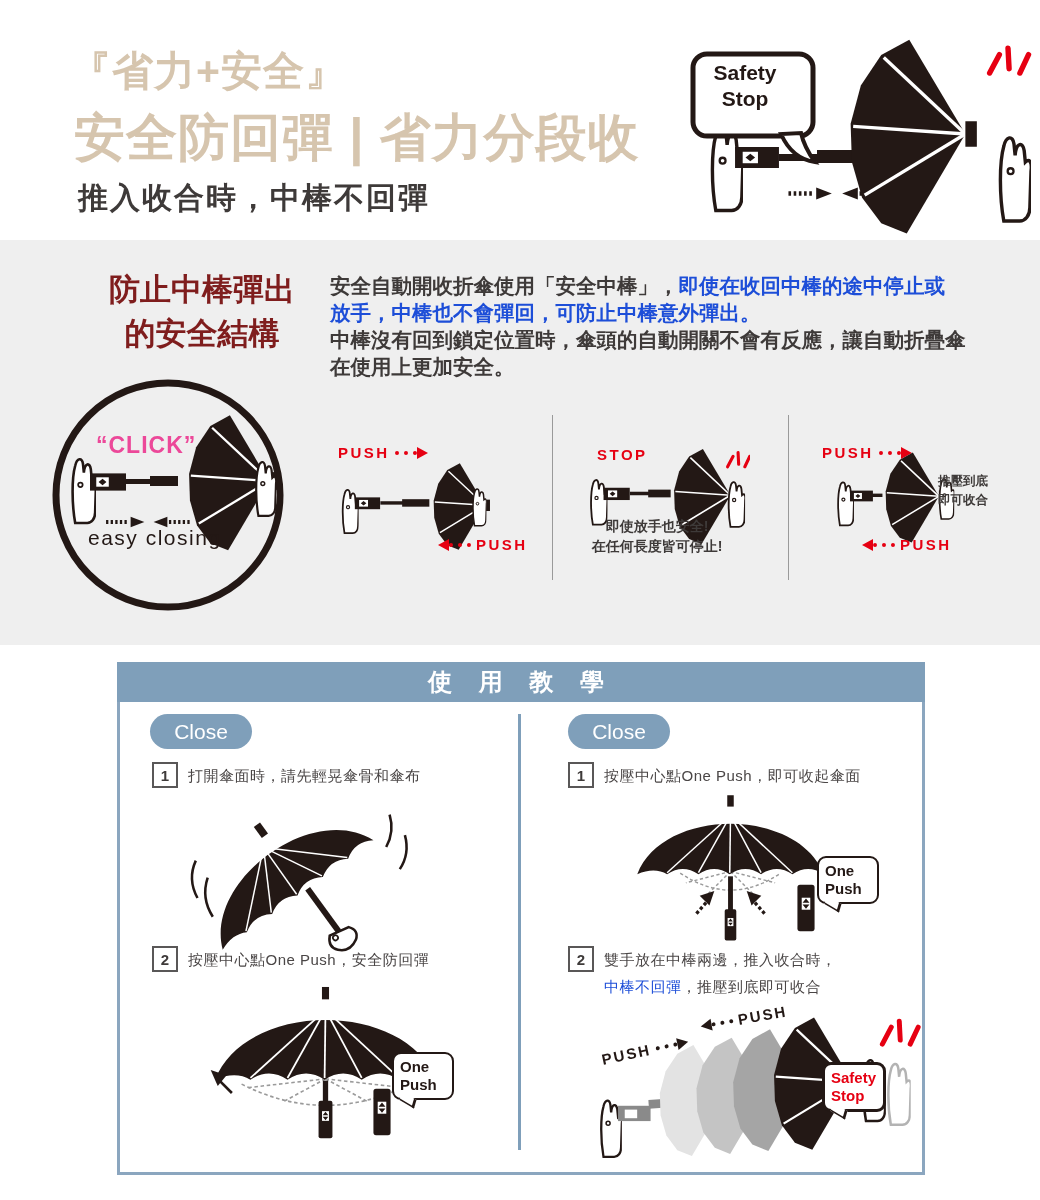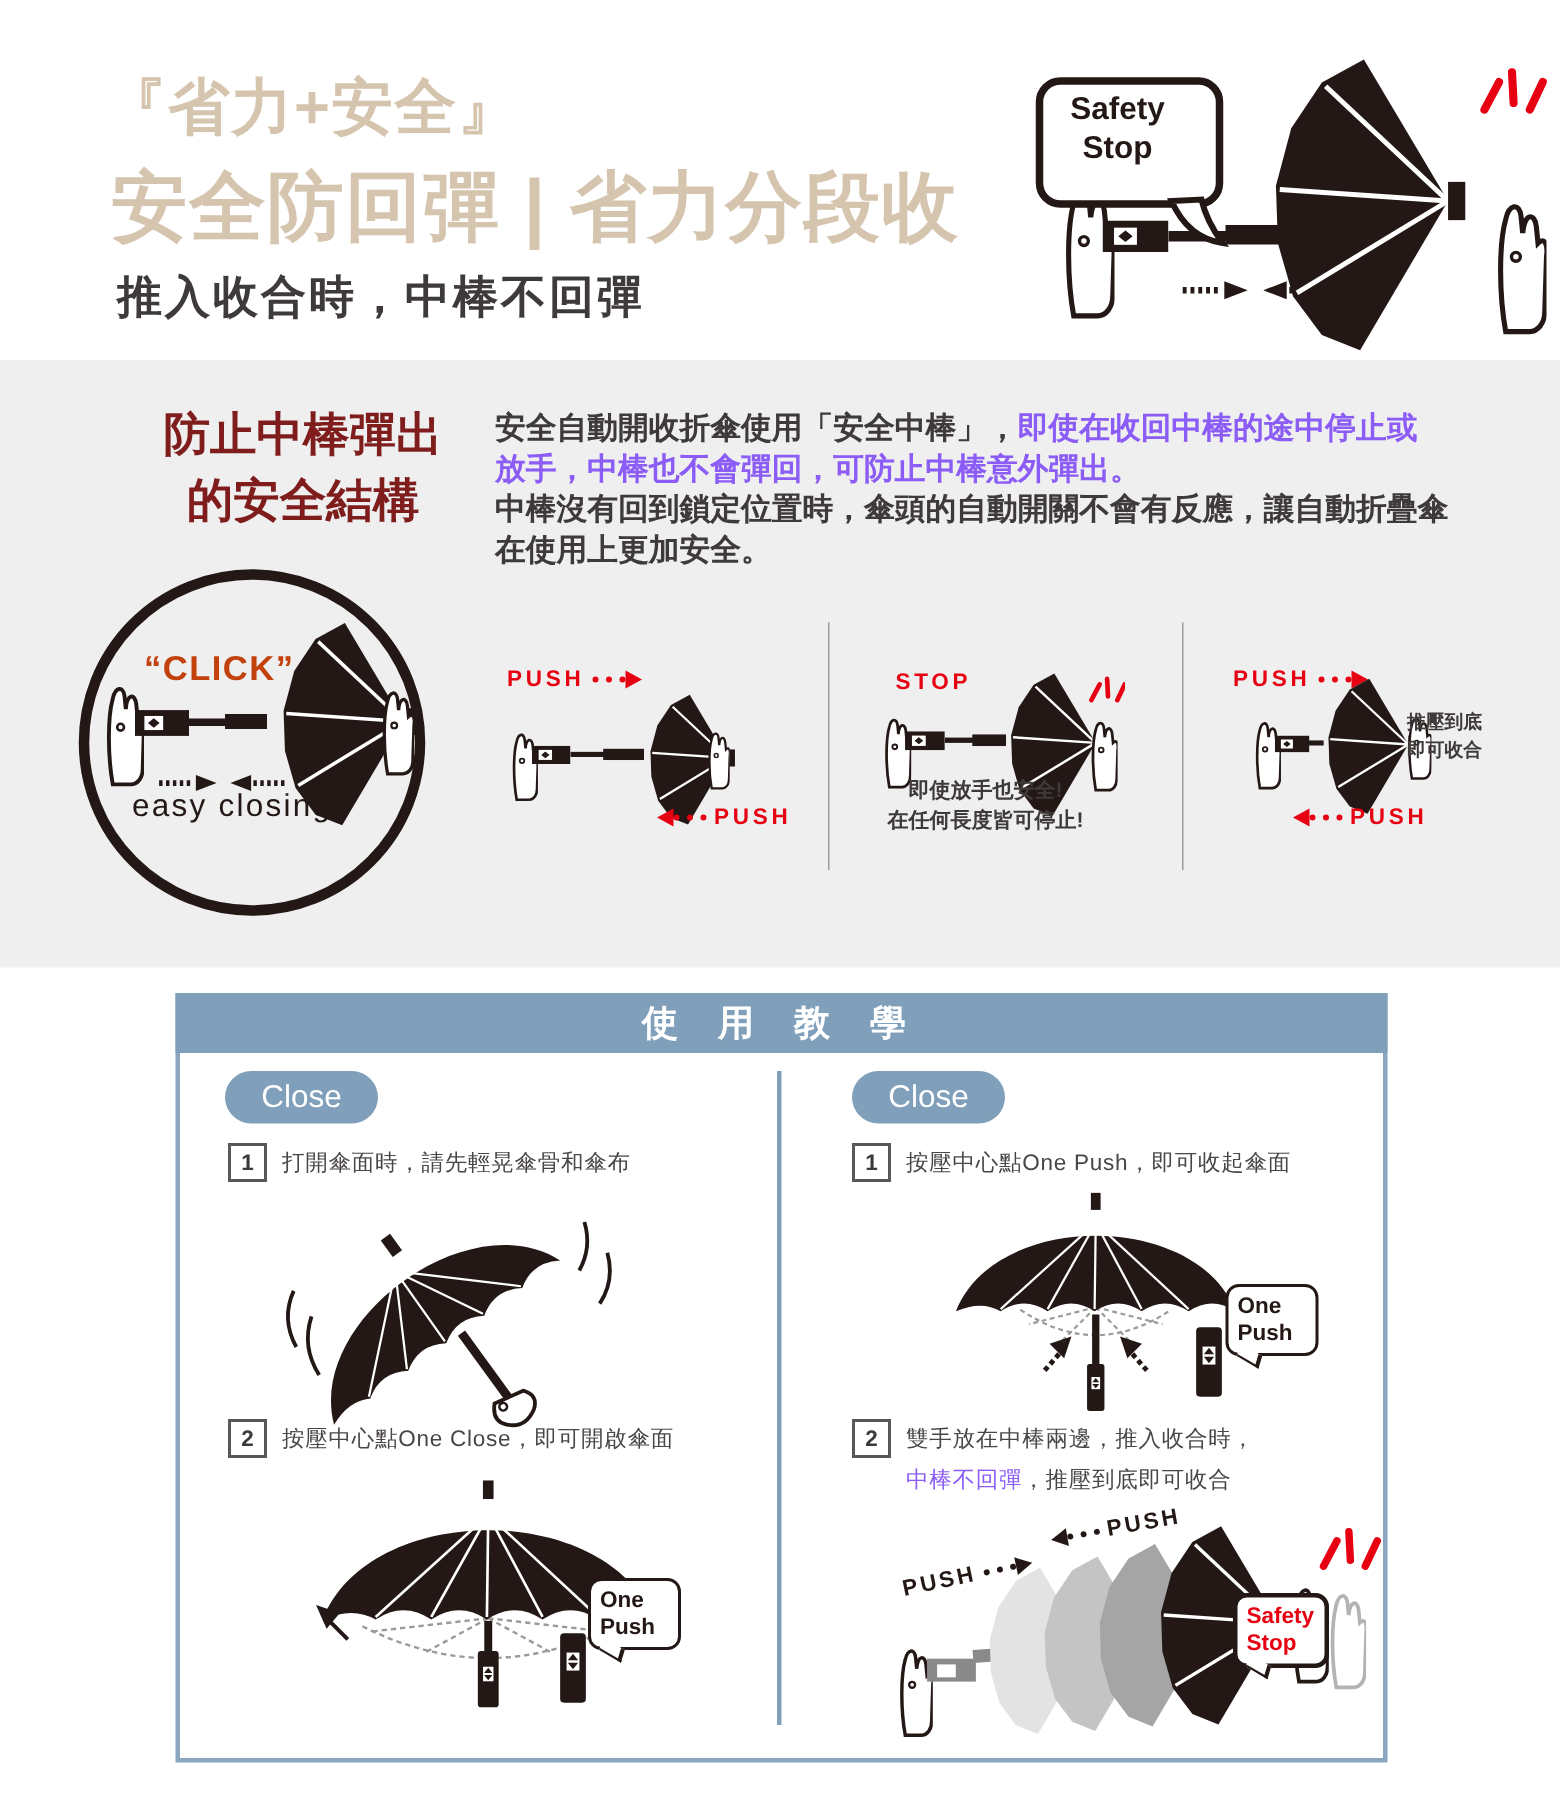--- a/index.html
+++ b/index.html
@@ -8,22 +8,22 @@
   .abs{position:absolute;}
   
   .tagline{left:70px;top:44px;font-size:41px;font-weight:900;color:#d6c5ae;letter-spacing:1px;}
   .main-title{left:74px;top:104px;font-size:51px;font-weight:900;color:#d6c5ae;letter-spacing:1px;}
   .sub-title{left:78px;top:178px;font-size:30px;font-weight:900;color:#3e3a39;letter-spacing:2px;}
   .bubble-top{left:694px;top:60px;width:102px;text-align:center;font-size:21px;font-weight:700;color:#231815;line-height:26px;}
   
   .grayband{left:0;top:240px;width:1040px;height:405px;background:#efefef;}
   .feat-head{left:82px;top:268px;width:240px;text-align:center;font-size:31px;font-weight:900;color:#7f1d1d;line-height:44px;}
   .feat-desc{left:330px;top:272px;width:700px;font-size:20.5px;font-weight:700;line-height:27px;color:#3e3a39;}
-  .red{color:#8b5cf6;}
-  .click-label{left:96px;top:432px;font-size:23px;font-weight:800;color:#c2410c;letter-spacing:1px;}
+  .red{color:#1d4ed8;}
+  .click-label{left:96px;top:432px;font-size:23px;font-weight:800;color:#ec4899;letter-spacing:1px;}
   .easy-label{left:88px;top:526px;font-size:21px;color:#231815;letter-spacing:1.5px;}
   .pushlab{display:flex;align-items:center;gap:5px;font-size:15px;font-weight:800;letter-spacing:2.5px;color:#e60012;}
   .divline{width:1px;background:#9a9a9a;}
   .panel2-cap{left:572px;top:516px;width:170px;text-align:center;font-size:14px;font-weight:700;color:#3e3a39;line-height:20px;}
   .panel3-cap{left:938px;top:472px;font-size:12.5px;font-weight:700;color:#3e3a39;line-height:19px;}
   
   .arr{display:flex;align-items:center;}
   .arr .tail{height:0;width:22px;border-top:4px dotted currentColor;}
   .arr .head{width:0;height:0;border-top:6px solid transparent;border-bottom:6px solid transparent;}
   .arr.r .head{border-left:11px solid currentColor;}
@@ -258,21 +258,21 @@
     <g stroke="#231815" stroke-width="3" fill="none">
       <path d="M30,120 Q18,98 28,76"></path>
       <path d="M48,142 Q34,120 42,96"></path>
       <path d="M252,60 Q262,42 256,22"></path>
       <path d="M268,86 Q280,68 274,46"></path>
     </g>
   </svg>
 
   <div class="abs step" style="left:152px;top:946px;width:350px">
     <span class="numbox">2</span>
-    <span class="steptext">按壓中心點One Close，即可開啟傘面</span>
+    <span class="steptext">按壓中心點One Push，安全防回彈</span>
   </div>
 
   <svg class="abs" style="left:193px;top:985px" width="265" height="155" viewBox="0 0 300 175">
     <g stroke="#9a9a9a" stroke-width="1.8" stroke-dasharray="4 3" fill="none">
       <path d="M55,112 Q150,160 245,112"></path>
       <line x1="150" y1="106" x2="62" y2="116"></line>
       <line x1="150" y1="106" x2="102" y2="132"></line>
       <line x1="150" y1="106" x2="198" y2="132"></line>
       <line x1="150" y1="106" x2="238" y2="116"></line>
     </g>

